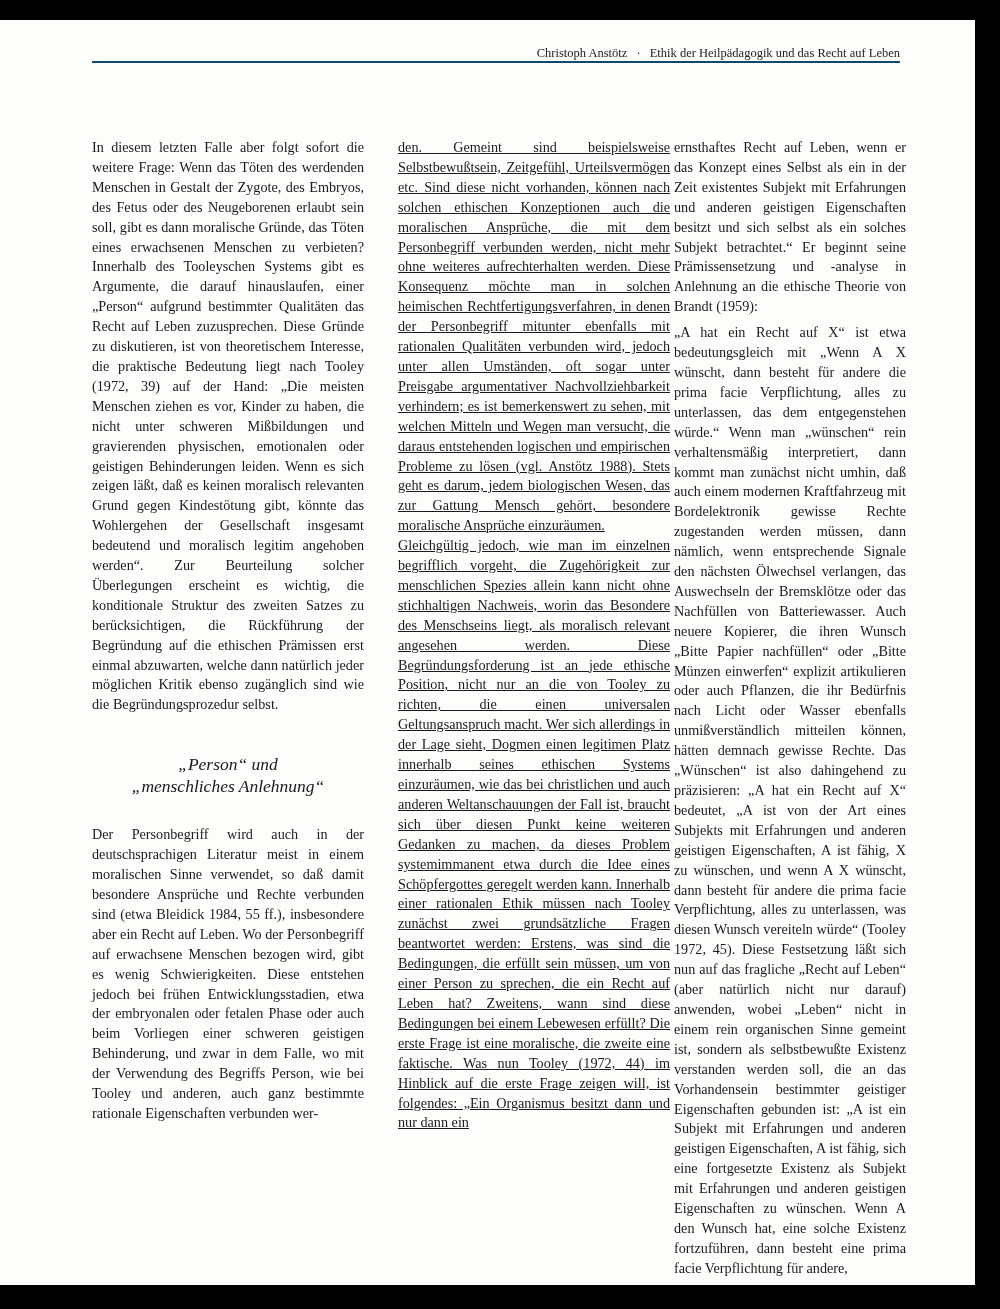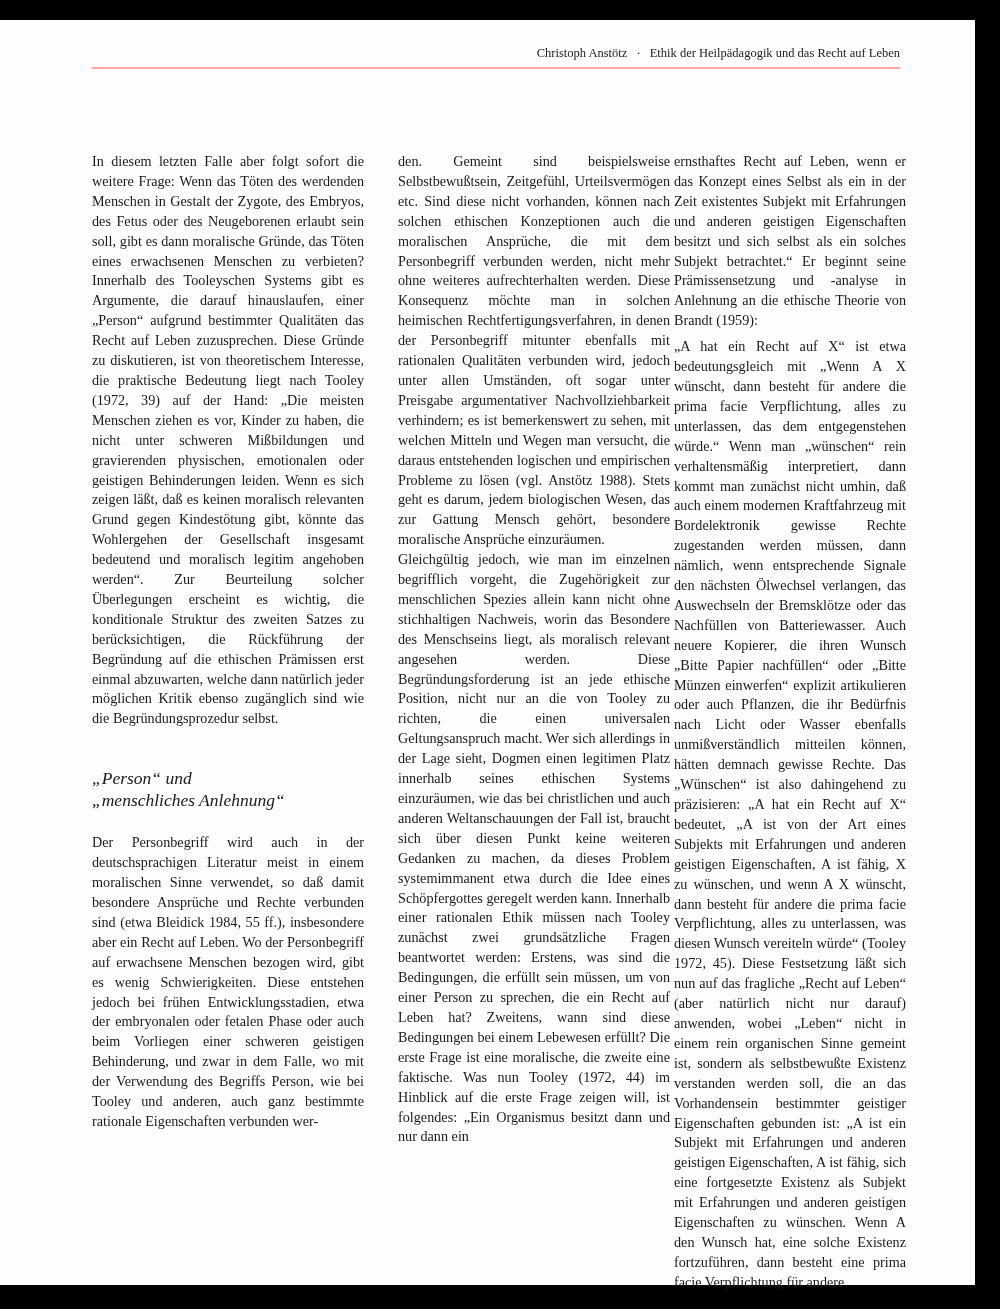--- a/index.html
+++ b/index.html
@@ -7,35 +7,35 @@
     width: 1000px; height: 1309px; background: #000; position: relative; overflow: hidden;
   }
   .page {
     position: absolute; left: 0; top: 20px; width: 975px; height: 1265px;
     background: #fdfdfb;
     font-family: "Liberation Serif", serif; color: #1a1a1a;
   }
   .running-head {
     position: absolute; left: 92px; top: 26px; width: 808px;
     text-align: right; font-size: 12.5px; color: #222;
-    padding-bottom: 6px; border-bottom: 2px solid #fca5a5;
+    border-bottom: 2px solid #0c4a6e;
   }
   .running-head .dot { margin: 0 6px; }
   .col {
-    position: absolute; top: 132px; width: 272px;
+    position: absolute; top: 118px; width: 272px;
     font-size: 14.2px; line-height: 19.9px; text-align: justify;
     hyphens: none;
   }
   .col p { margin: 0; }
   #col1 { left: 92px; }
-  #col2 { left: 398px; }
+  #col2 { left: 398px; text-decoration: underline; }
   #col3 { left: 674px; width: 232px; }
   .heading {
     font-style: italic; font-size: 17.5px; line-height: 22px;
-    margin: 38px 0 22px 0; text-align: left;
+    margin: 38px 0 28px 0; text-align: center;
   }
   .quote { margin-top: 6px !important; }
   .footer {
     position: absolute; left: 92px; top: 1186px; width: 790px;
     font-size: 13.5px; color: #222;
   }
   .footer .journal { letter-spacing: 0.3px; }
   .footer .page-number { position: absolute; right: 0; top: 0; font-size: 15px; }
 </style>
 </head>

